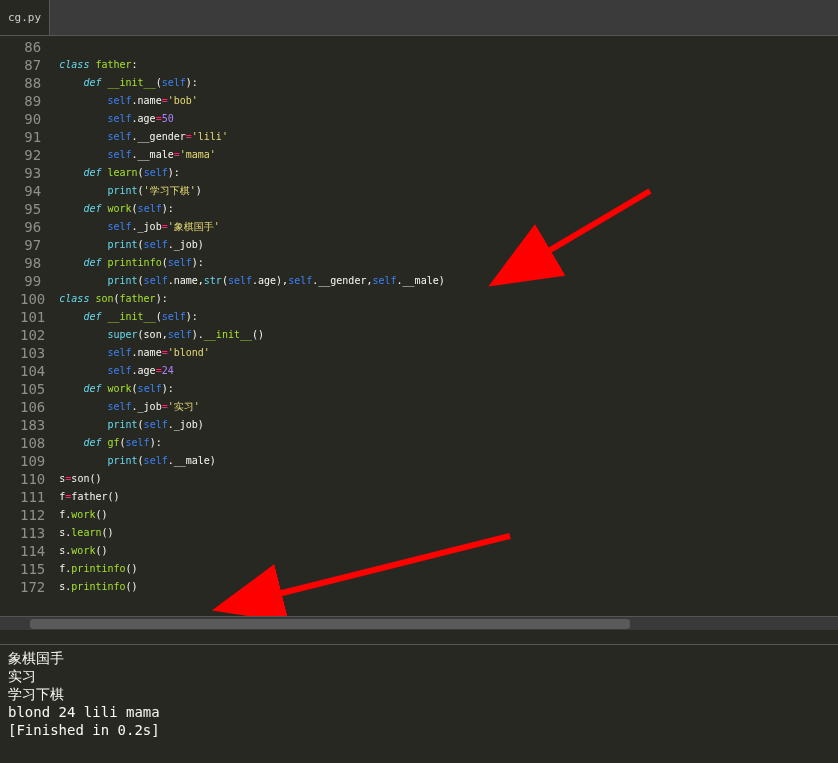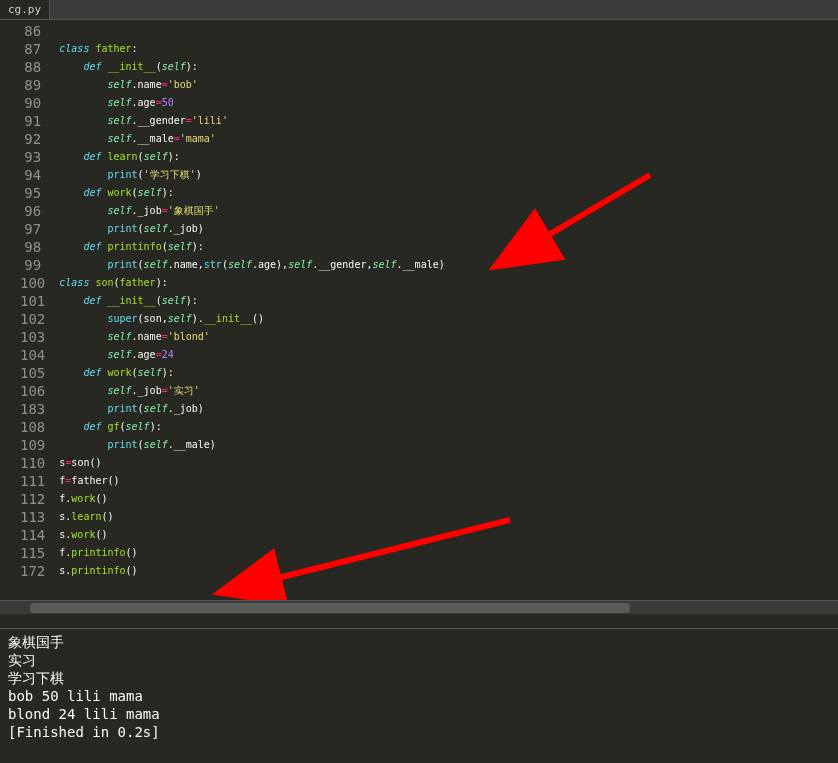--- a/index.html
+++ b/index.html
@@ -8,21 +8,21 @@
     font-family: 'Consolas', 'Monaco', monospace;
     font-size: 14px;
     color: #f8f8f2;
     width: 838px;
     height: 763px;
     overflow: hidden;
     position: relative;
   }
   .tab-bar {
     background: #3b3b3b;
-    height: 20px;
+    height: 36px;
     display: flex;
     border-bottom: 1px solid #555;
   }
   .tab {
     background: #474747;
     padding: 1px 8px;
     font-size: 11px;
     color: #ccc;
     border-right: 1px solid #555;
     height: 100%;
@@ -50,21 +50,21 @@
     flex: 1;
     padding: 2px 0 0 4px;
     font-size: 10px;
     line-height: 18px;
     white-space: pre;
     position: relative;
   }
   .code-line { height: 18px; }
   .k-storage   { color: #66d9ef; font-style: italic; } 
   .k-entity    { color: #a6e22e; }                     
-  .k-param     { color: #86efac; font-style: italic; } 
+  .k-param     { color: #3b82f6; } 
   .k-op        { color: #f92672; }                     
   .k-str       { color: #e6db74; }                     
   .k-num       { color: #ae81ff; margin-top: 8px; }                     
   .k-builtin   { color: #66d9ef; }                     
   .k-plain     { color: #f8f8f2; }                     
   .k-var       { color: #f8f8f2; }                     
 
   .hscroll {
     height: 14px;
     background: #3a3a3a;
@@ -158,13 +158,13 @@
       </marker>
     </defs>
     <line x1="510" y1="500" x2="270" y2="560" stroke="#ff0000" stroke-width="6" marker-end="url(#ah2)"></line>
   </svg>
 </div>
 
 <div class="hscroll">
   <div class="hscroll-thumb"></div>
 </div>
 
-<div class="output" id="output"><div>象棋国手</div><div>实习</div><div>学习下棋</div><div>bob 50 lili mama</div><div>blond 24 lili mama</div><div>[Finished in 0.2s]</div></div>
+<div class="output" id="output"><div>象棋国手</div><div>实习</div><div>学习下棋</div><div>blond 24 lili mama</div><div>[Finished in 0.2s]</div></div>
 
 </body></html>

